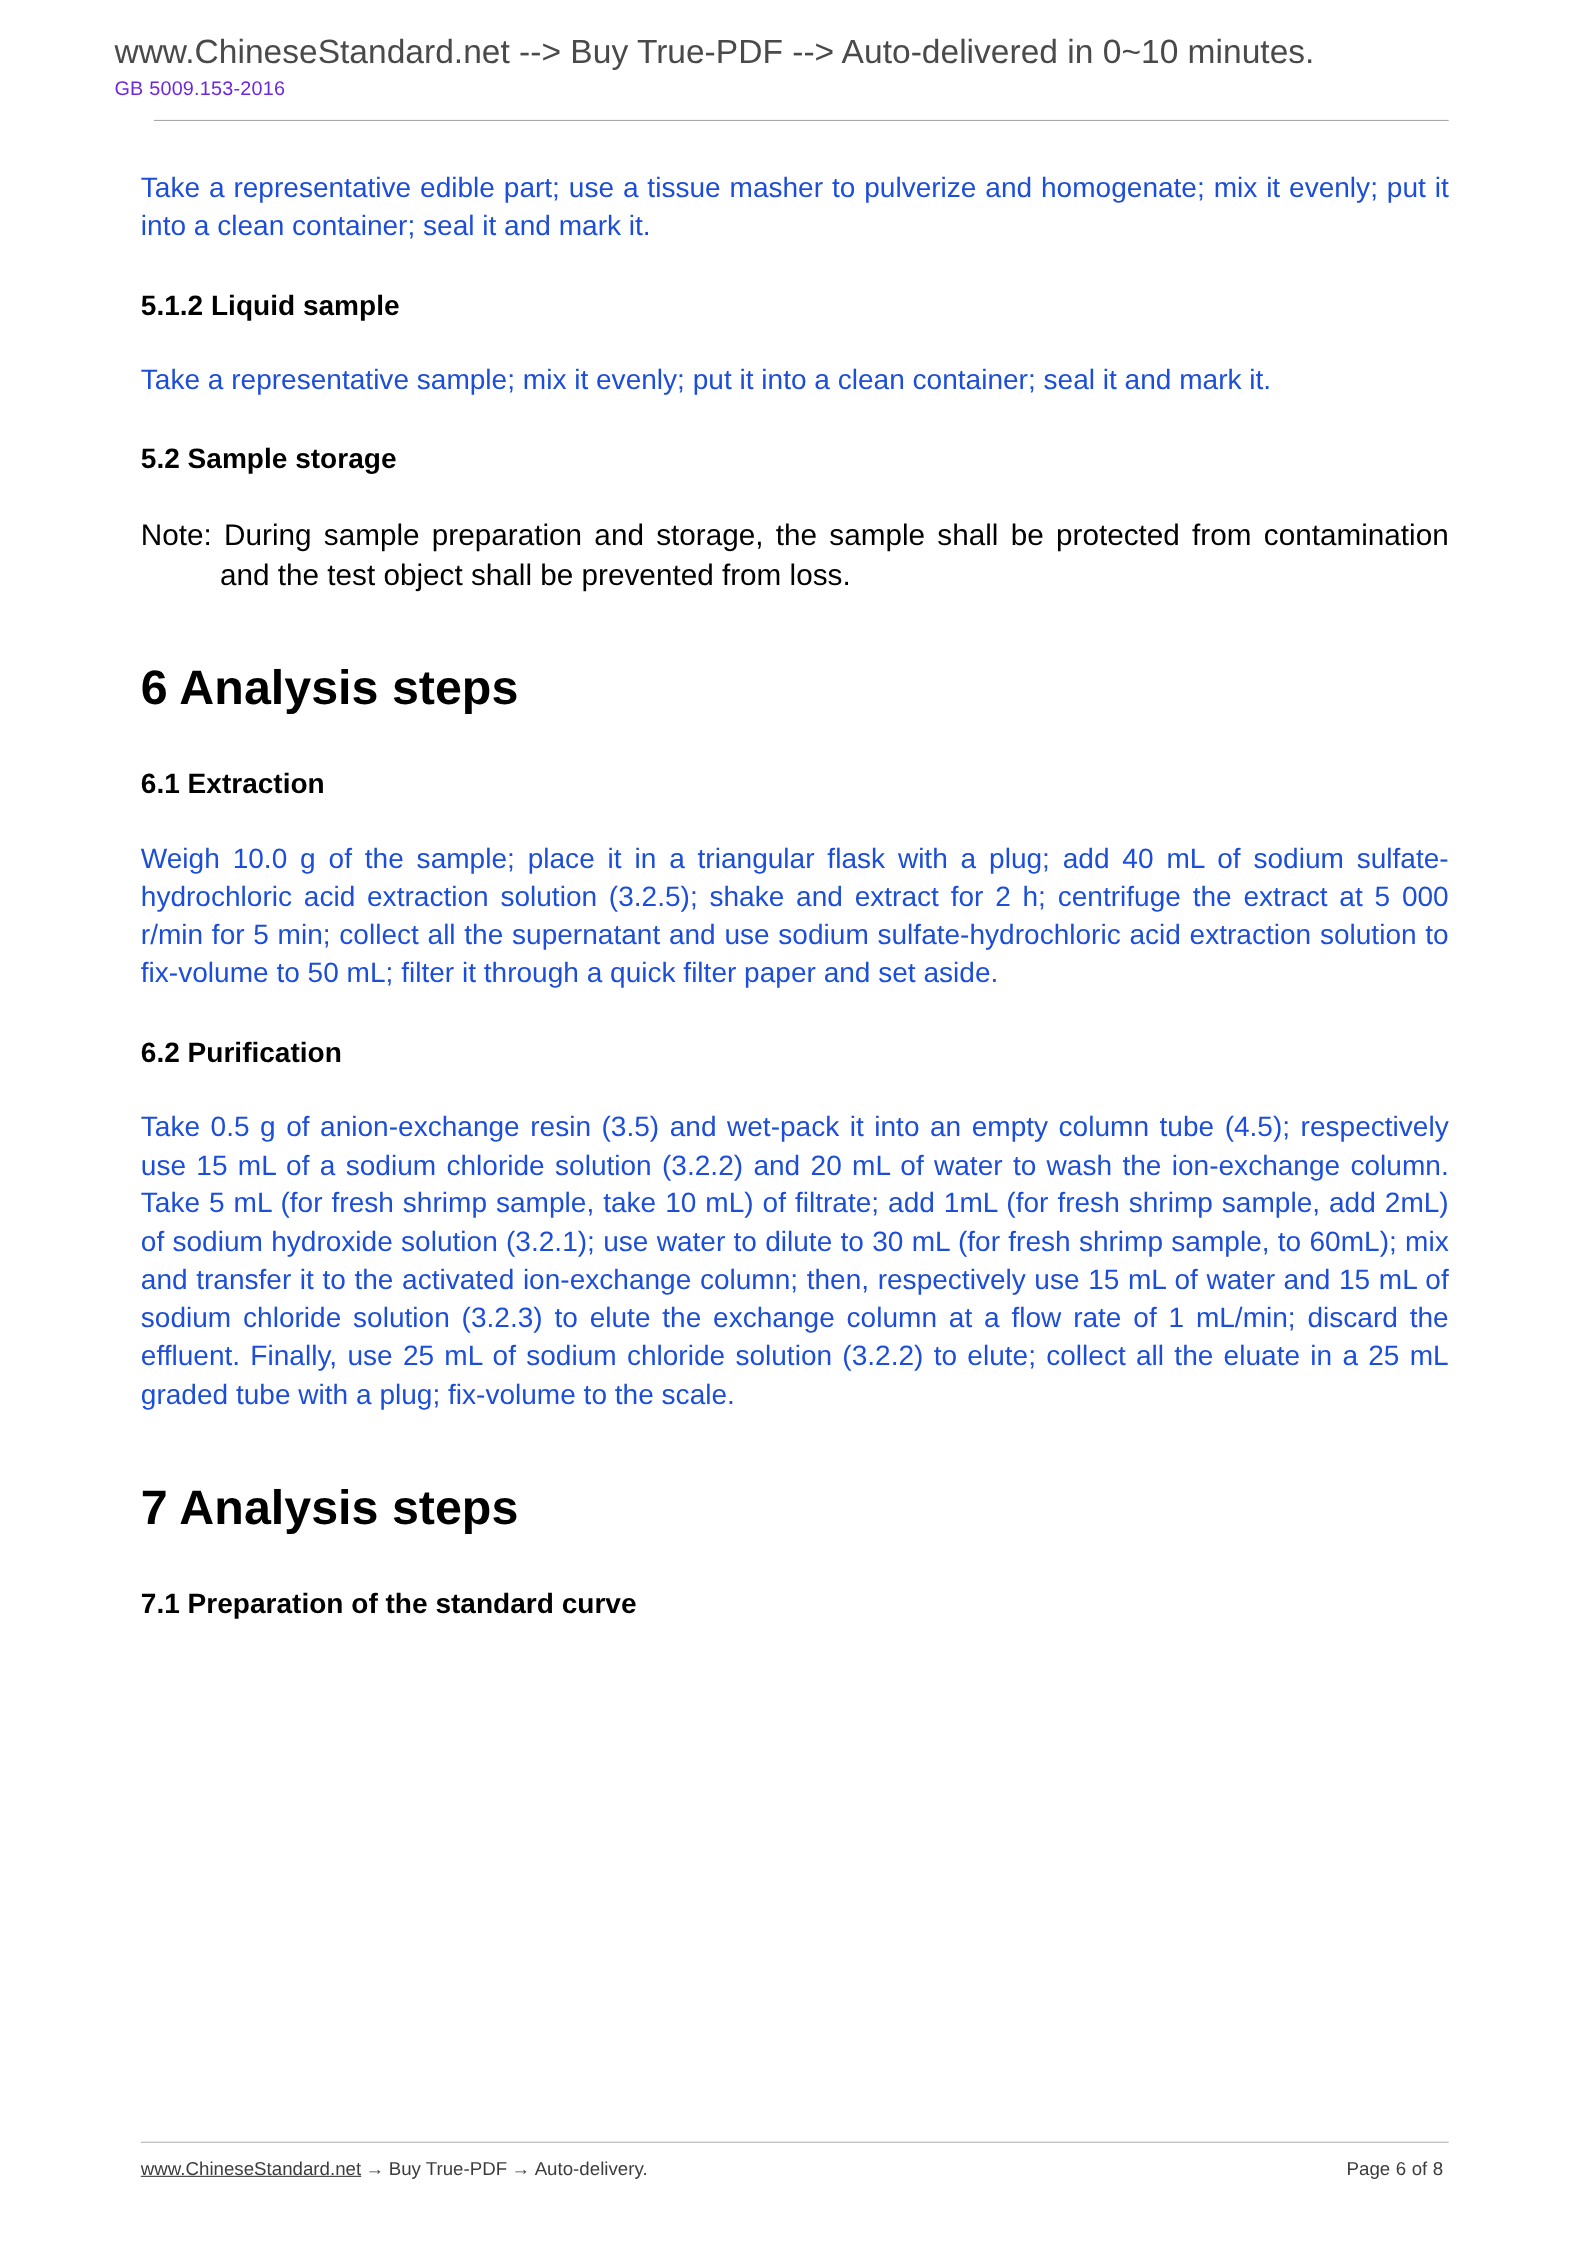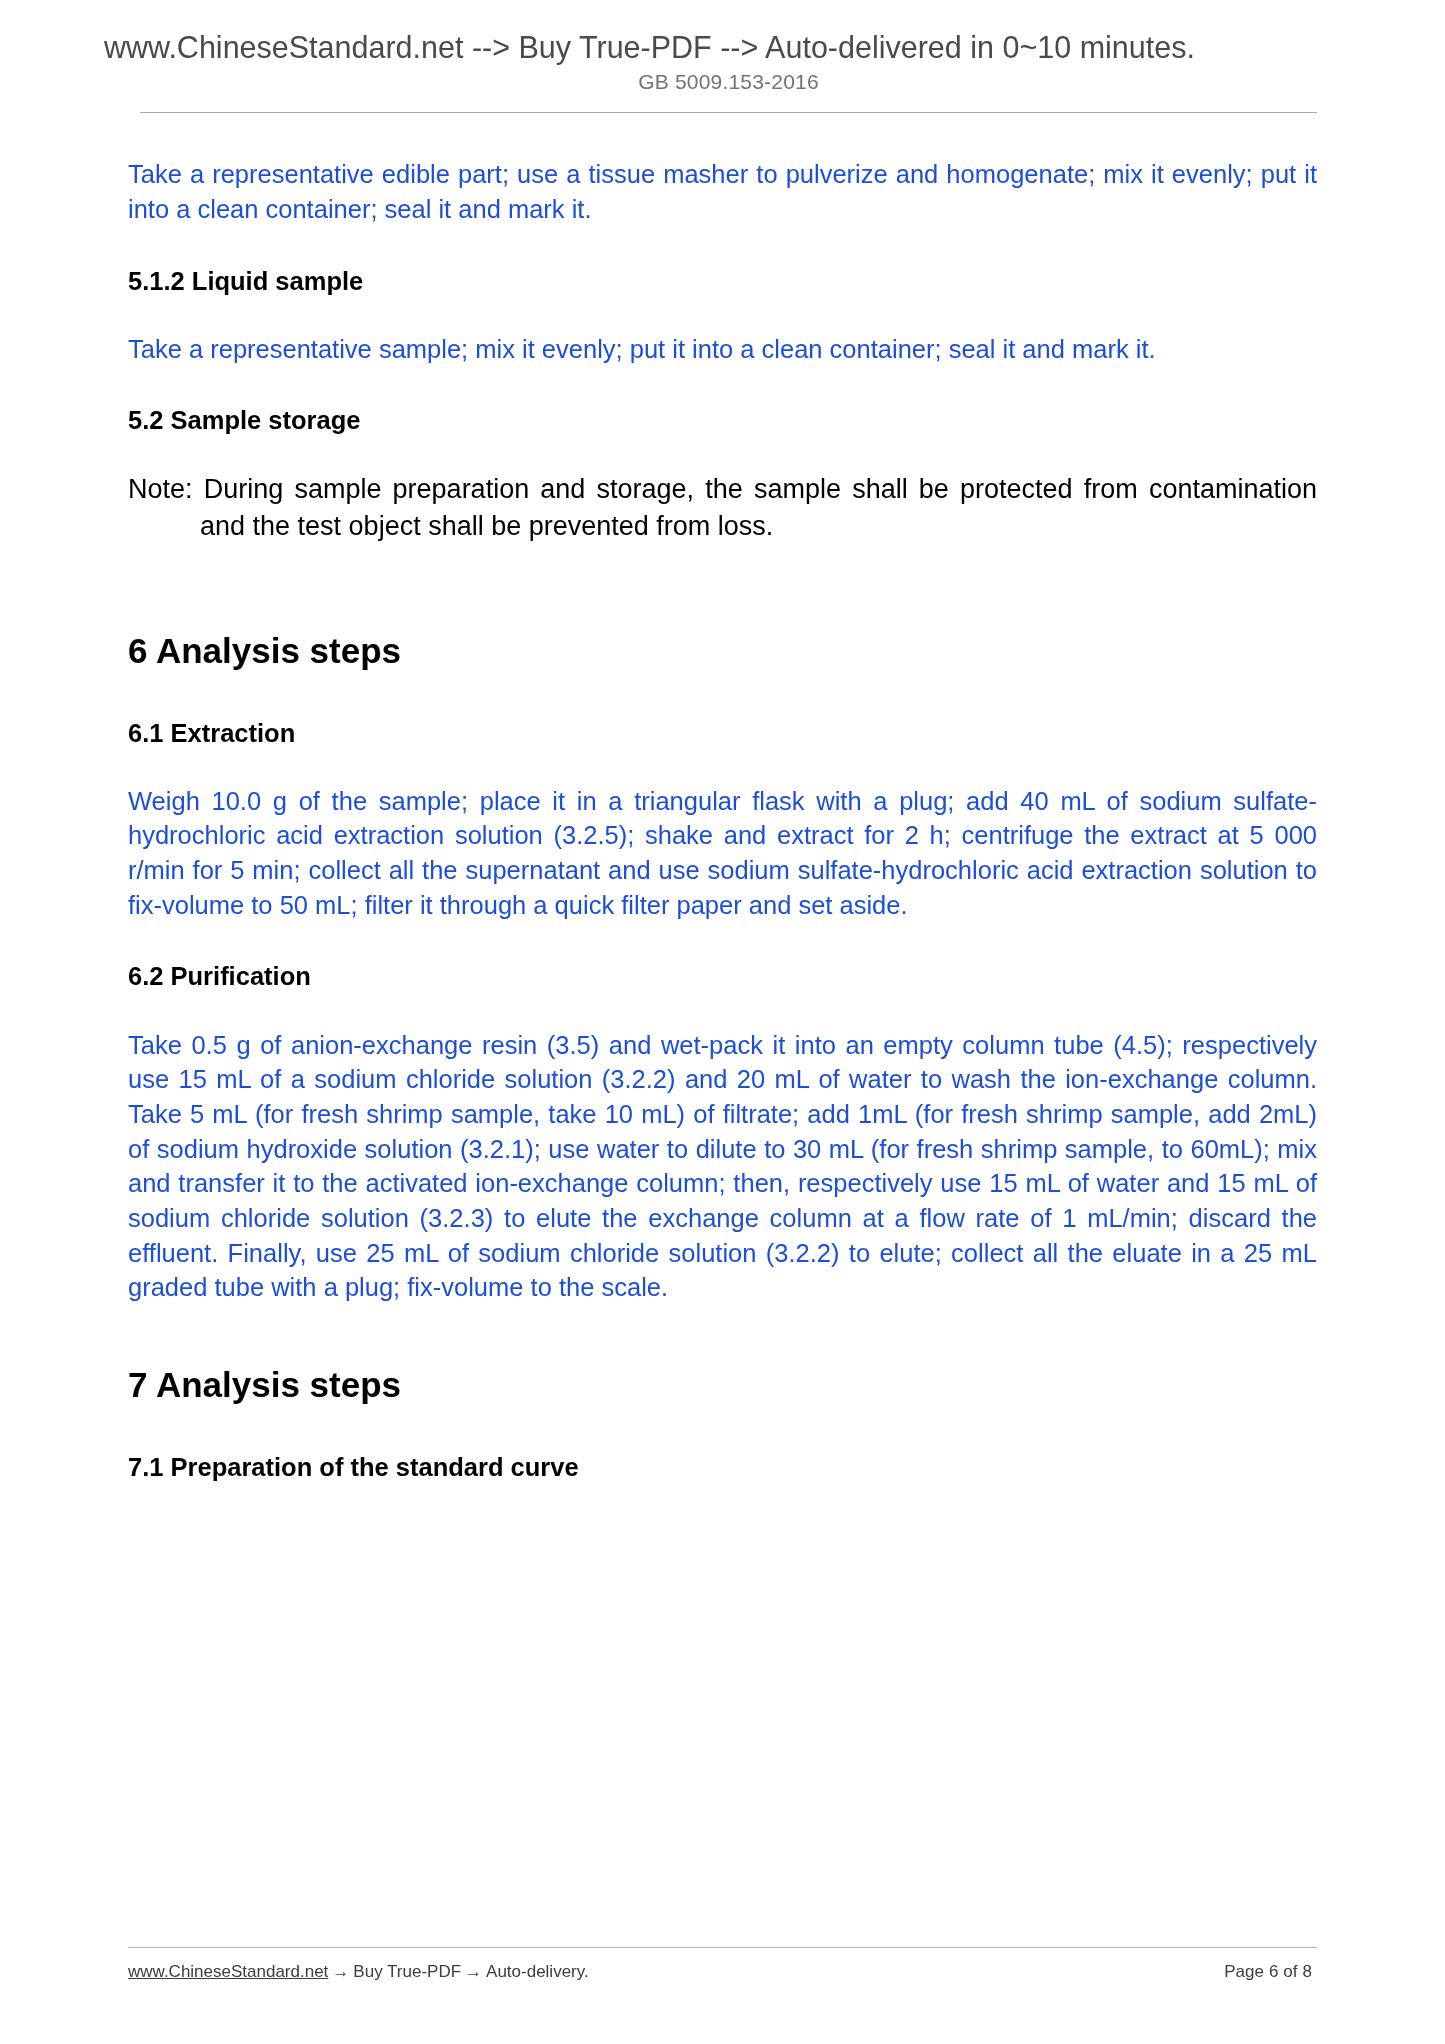--- a/index.html
+++ b/index.html
@@ -31,23 +31,23 @@
   }
   .promo-line {
     font-size: 30.5px;
     color: #4a4a4a;
     text-align: left;
     letter-spacing: 0px;
     white-space: nowrap;
     line-height: 1.12;
   }
   .std-code {
-    font-size: 21px;
-    color: #737373;
-    text-align: center;
+    font-size: 18px;
+    color: #6d28d9;
+    text-align: left;
     margin-top: 6px;
     letter-spacing: 0.2px;
   }
   .header-rule {
     margin: 18px 36px 0 36px;
     border-top: 1.6px solid #a8a8a8;
   }
 
   
   .content {
@@ -62,23 +62,23 @@
     margin: 0 0 38px 0;
     color: #1d4ed8;
   }
   h3.sub {
     font-size: 25.5px;
     font-weight: bold;
     margin: 16px 0 34px 0;
     line-height: 1.3;
   }
   h2.major {
-    font-size: 35px;
+    font-size: 44px;
     font-weight: bold;
-    margin: 84px 0 44px 0;
+    margin: 56px 0 44px 0;
     line-height: 1.25;
   }
   h2.major.tight-top { margin-top: 58px; }
 
   .note {
     font-size: 27px;
     line-height: 1.36;
     text-align: justify;
     margin: 0 0 38px 0;
     padding-left: 72px;

